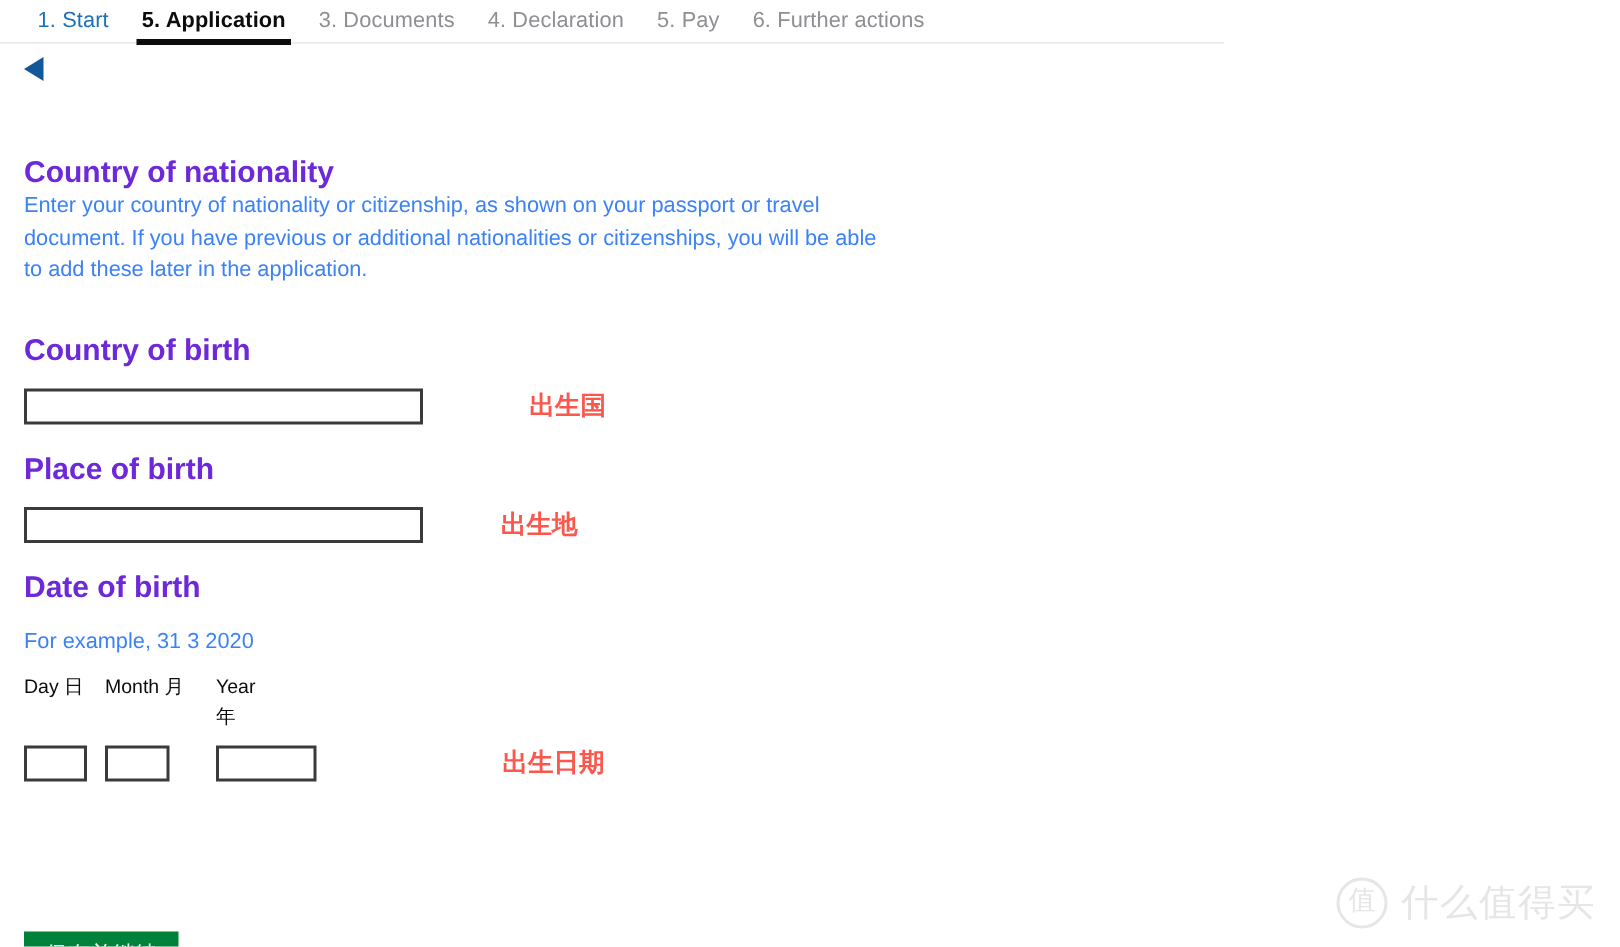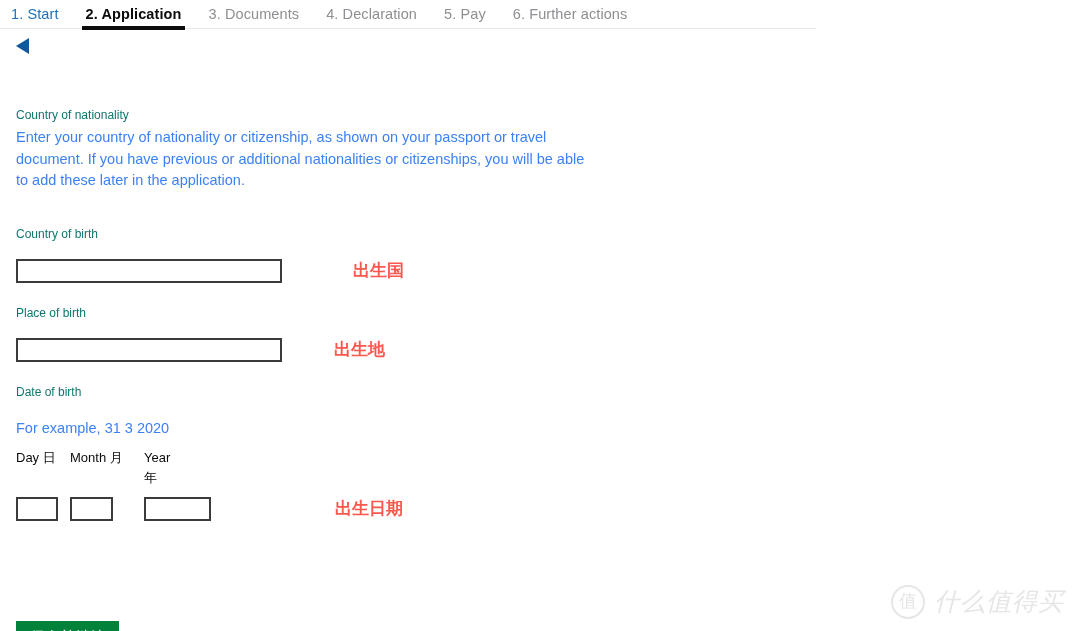--- a/index.html
+++ b/index.html
@@ -22,21 +22,22 @@
     left: 0;
     top: 0;
     width: 816px;
     height: 29px;
     border-bottom: 1px solid #e8e8e8;
     box-sizing: border-box;
   }
   .tabs {
     display: flex;
     align-items: center;
-    gap: 5px;
+    padding-left: 14px;
+    gap: 0px;
   }
   .tab {
     position: relative;
     font-size: 14.5px;
     line-height: 20px;
     padding: 4px 11px 6px 11px;
     white-space: nowrap;
     letter-spacing: 0.1px;
   }
   .tab.link {
@@ -73,24 +74,24 @@
   }
 
   
   .form {
     position: absolute;
     left: 16px;
     top: 105px;
     width: 1040px;
   }
   .field-label {
-    font-size: 12px;
-    line-height: 20px;
-    font-weight: normal;
-    color: #0f766e;
+    font-size: 20px;
+    line-height: 20px;
+    font-weight: bold;
+    color: #6d28d9;
     margin: 0 0 2px 0;
   }
   .hint {
     font-size: 14.5px;
     line-height: 21.5px;
     color: #3b82f6;
     margin: 0;
     max-width: 575px;
   }
   .row {
@@ -184,30 +185,29 @@
     line-height: 28px;
     text-align: center;
     font-family: "DejaVu Sans", sans-serif;
   }
   .wm-text {
     color: #e6e6e6;
     font-size: 25px;
     line-height: 30px;
     letter-spacing: 1px;
     font-family: "DejaVu Sans", sans-serif;
-    font-style: italic;
   }
 </style>
 </head>
 <body>
 
 <div class="tabbar">
   <div class="tabs">
     <div class="tab link">1. Start</div>
-    <div class="tab active">2. Application</div>
+    <div class="tab active">5. Application</div>
     <div class="tab muted">3. Documents</div>
     <div class="tab muted">4. Declaration</div>
     <div class="tab muted">5. Pay</div>
     <div class="tab muted">6. Further actions</div>
   </div>
 </div>
 
 <div class="back-arrow"></div>
 
 <div class="form">

